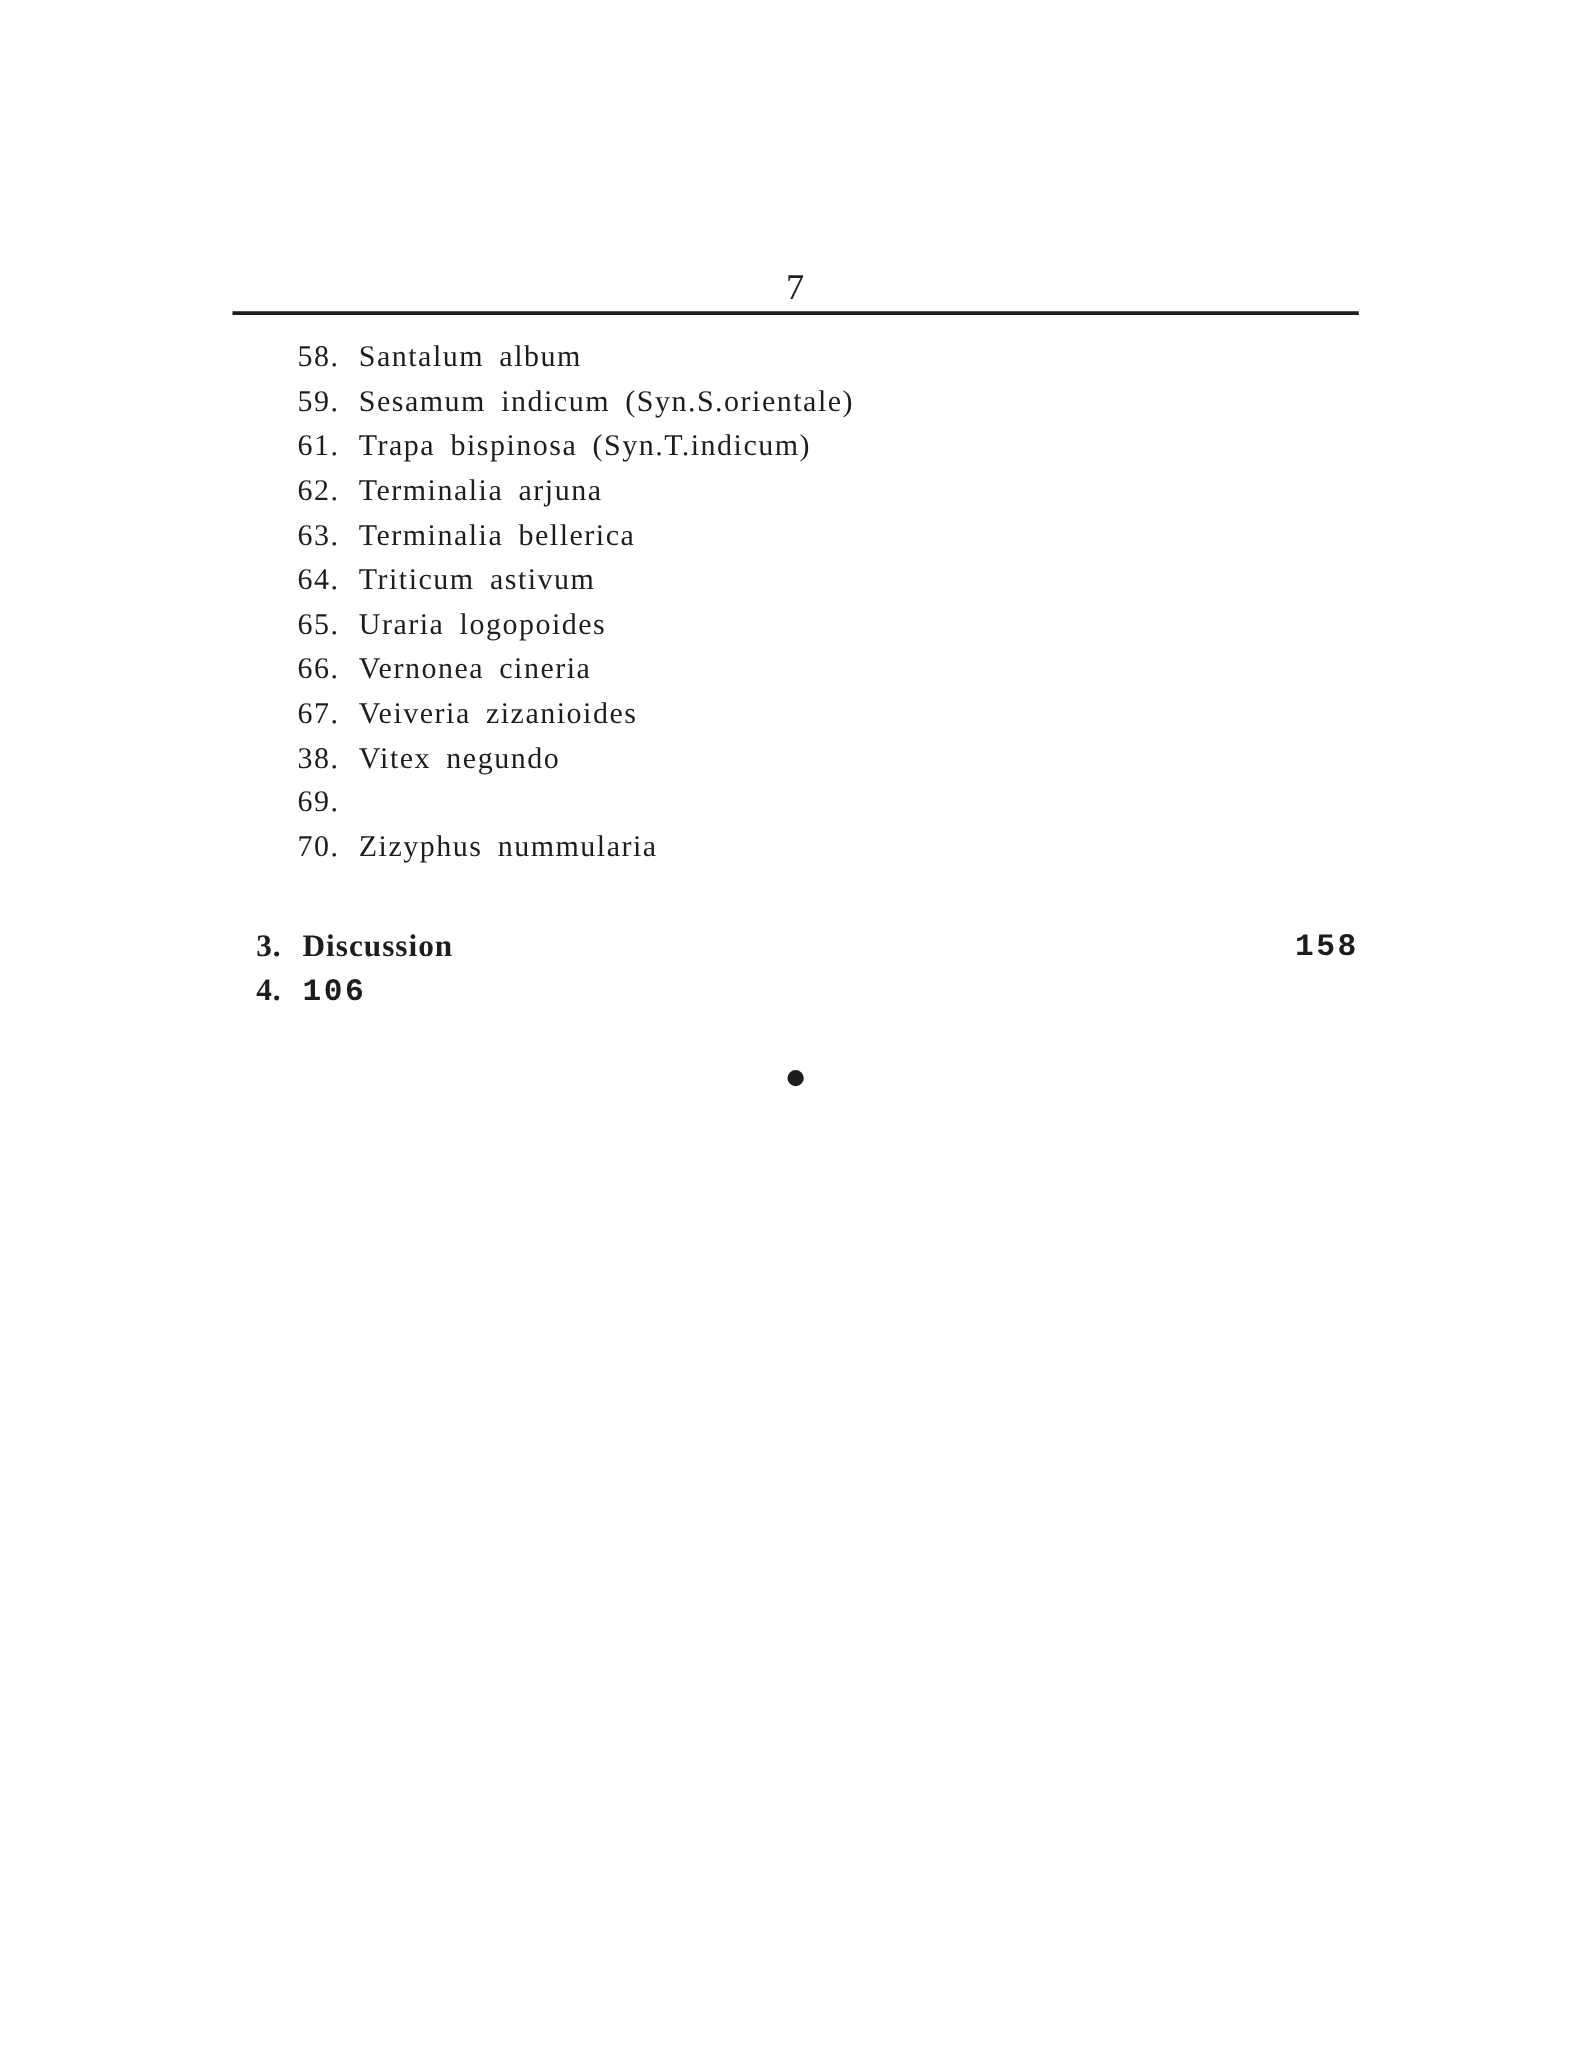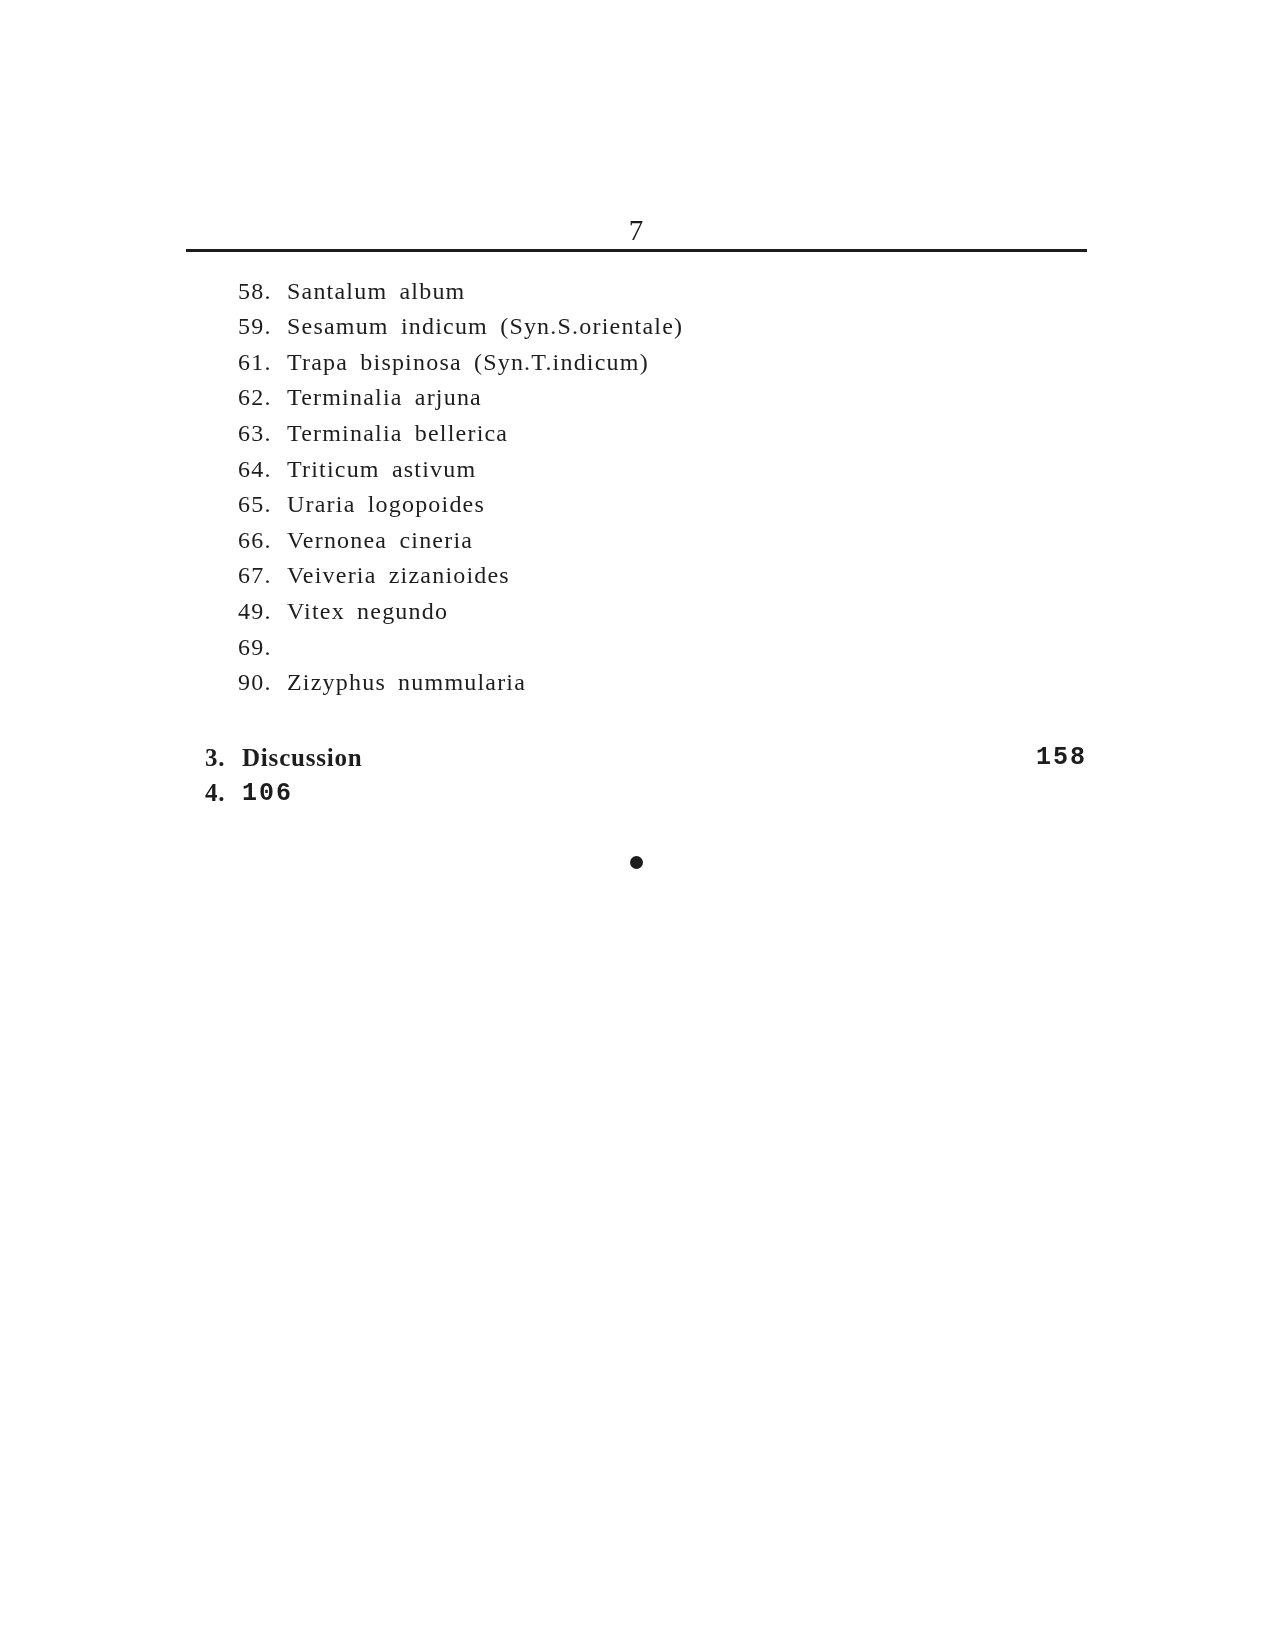--- a/index.html
+++ b/index.html
@@ -42,21 +42,21 @@
     left: 238px;
     top: 269px;
     margin: 0;
     padding: 0;
     list-style: none;
     font-size: 24px;
   }
   .toc-entry {
     display: flex;
     height: 35.6px;
-    align-items: flex-end;
+    align-items: center;
     letter-spacing: 1.2px;
     word-spacing: 5px;
   }
   .toc-entry .entry-number {
     width: 49px;
     flex: 0 0 49px;
   }
   .sections {
     position: absolute;
     left: 205px;
@@ -134,28 +134,28 @@
     </li>
     <li class="toc-entry">
       <span class="entry-number">66.</span>
       <span class="entry-label">Vernonea cineria</span>
     </li>
     <li class="toc-entry">
       <span class="entry-number">67.</span>
       <span class="entry-label">Veiveria zizanioides</span>
     </li>
     <li class="toc-entry">
-      <span class="entry-number">49.</span>
+      <span class="entry-number">38.</span>
       <span class="entry-label">Vitex negundo</span>
     </li>
     <li class="toc-entry">
       <span class="entry-number">69.</span>
     </li>
     <li class="toc-entry">
-      <span class="entry-number">90.</span>
+      <span class="entry-number">70.</span>
       <span class="entry-label">Zizyphus nummularia</span>
     </li>
   </ol>
 
   <div class="sections">
     <div class="section-row">
       <span class="section-number">3.</span>
       <span class="section-label">Discussion</span>
       <span class="section-page">158</span>
     </div>

